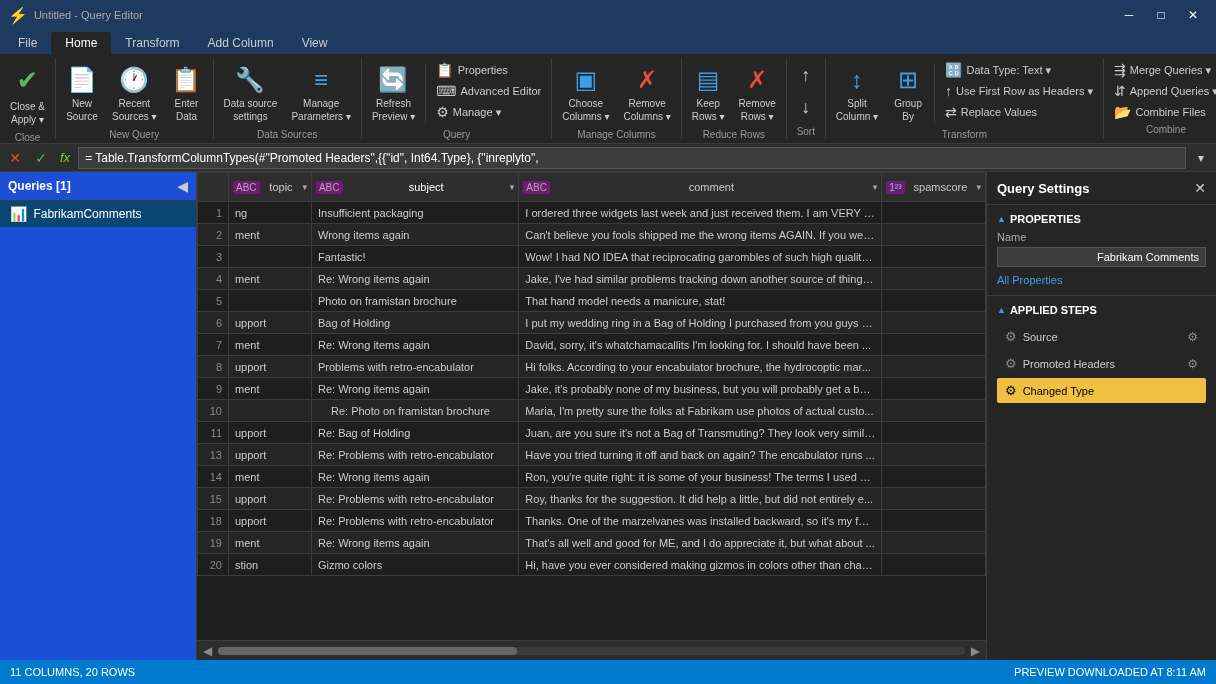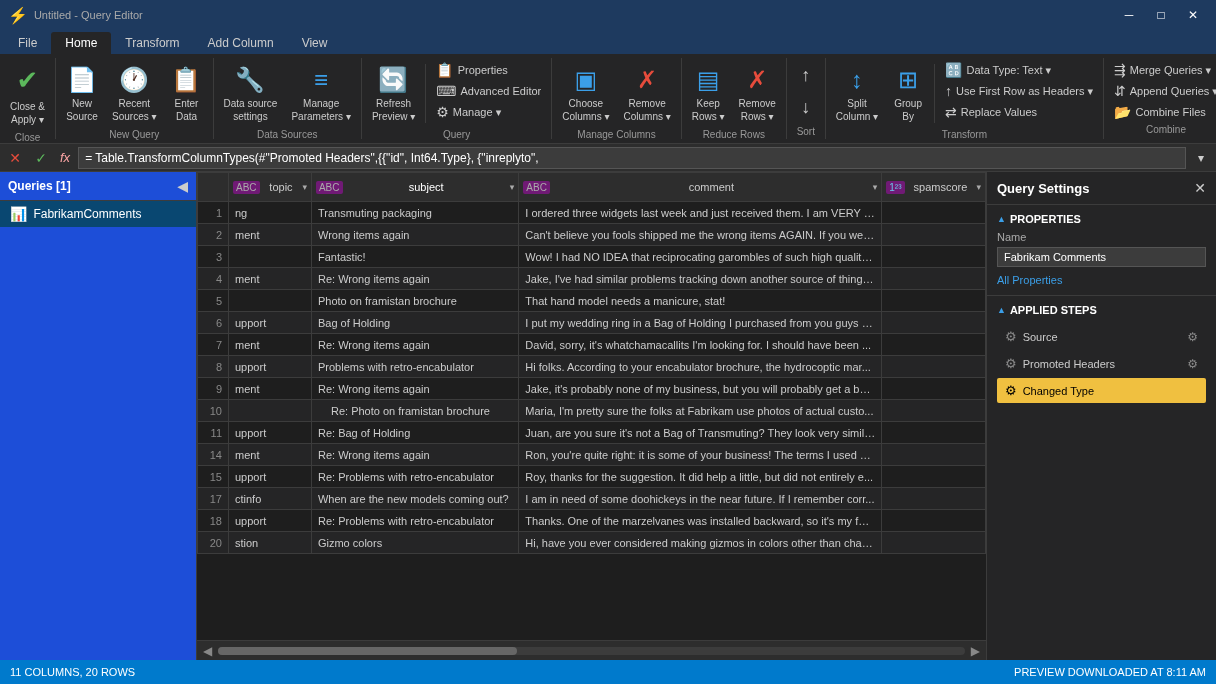--- a/index.html
+++ b/index.html
@@ -283,20 +283,21 @@
     .right-panel-section-title::before { content: '▲'; font-size: 9px; color: #3b9fe8; }
     .right-panel-label { font-size: 11px; color: #aaa; margin-bottom: 4px; }
     .right-panel-input {
       width: 100%;
       background: #3c3c3c;
       border: 1px solid #555;
       color: #fff;
       padding: 3px 6px;
       font-size: 11px;
       outline: none;
+      text-align: right;
     }
     .right-panel-link {
       color: #3b9fe8;
       font-size: 11px;
       cursor: pointer;
       text-decoration: none;
     }
     .applied-steps-title {
       font-size: 11px;
       font-weight: bold;
@@ -549,21 +550,21 @@
         </div>
       </div>
     </div>
     <div class="ribbon-group-label">Combine</div>
   </div>
 </div>
 
 <div class="formula-bar">
   <button class="formula-btn reject">✕</button>
   <button class="formula-btn accept">✓</button>
-  <span style="font-style:italic; color:#fca5a5; padding: 0 4px; font-size:13px;">fx</span>
+  <span style="font-style:italic; color:#84cc16; padding: 0 4px; font-size:13px;">fx</span>
   <input class="formula-input" type="text" value="= Table.TransformColumnTypes(#&quot;Promoted Headers&quot;,{{&quot;id&quot;, Int64.Type}, {&quot;inreplyto&quot;," style="">
   <button class="formula-btn" style="font-size:12px;">▾</button>
 </div>
 
 <div class="main-area">
 
   <div class="sidebar">
     <div class="sidebar-header">
       <span>Queries [1]</span>
       <button class="sidebar-collapse-btn">◀</button>
@@ -609,21 +610,21 @@
                 <span class="col-header-text">spamscore</span>
                 <span class="col-dropdown chevron">▾</span>
               </div>
             </th>
           </tr>
         </thead>
         <tbody id="table-body">
         <tr>
               <td class="row-num">1</td>
               <td>ng</td>
-              <td style="max-width: 200px; overflow: hidden; text-overflow: ellipsis;">Transmuting packaging</td>
+              <td style="max-width: 200px; overflow: hidden; text-overflow: ellipsis;">Insufficient packaging</td>
               <td style="max-width: 350px; overflow: hidden; text-overflow: ellipsis;">I ordered three widgets last week and just received them. I am VERY di...</td>
               <td></td>
             </tr>
             <tr>
               <td class="row-num">2</td>
               <td>ment</td>
               <td style="max-width: 200px; overflow: hidden; text-overflow: ellipsis;">Wrong items again</td>
               <td style="max-width: 350px; overflow: hidden; text-overflow: ellipsis;">Can't believe you fools shipped me the wrong items AGAIN. If you wer...</td>
               <td></td>
             </tr>
@@ -684,45 +685,52 @@
               <td></td>
             </tr>
             <tr>
               <td class="row-num">11</td>
               <td>upport</td>
               <td style="max-width: 200px; overflow: hidden; text-overflow: ellipsis;">Re: Bag of Holding</td>
               <td style="max-width: 350px; overflow: hidden; text-overflow: ellipsis;">Juan, are you sure it's not a Bag of Transmuting? They look very simila...</td>
               <td></td>
             </tr>
             <tr>
+              <td class="row-num">13</td>
+              <td>upport</td>
+              <td style="max-width: 200px; overflow: hidden; text-overflow: ellipsis;">Re: Problems with retro-encabulator</td>
+              <td style="max-width: 350px; overflow: hidden; text-overflow: ellipsis;">Have you tried turning it off and back on again? The encabulator runs ...</td>
+              <td></td>
+            </tr>
+            <tr>
               <td class="row-num">14</td>
               <td>ment</td>
               <td style="max-width: 200px; overflow: hidden; text-overflow: ellipsis;">Re: Wrong items again</td>
               <td style="max-width: 350px; overflow: hidden; text-overflow: ellipsis;">Ron, you're quite right: it is some of your business! The terms I used ar...</td>
               <td></td>
             </tr>
             <tr>
               <td class="row-num">15</td>
               <td>upport</td>
               <td style="max-width: 200px; overflow: hidden; text-overflow: ellipsis;">Re: Problems with retro-encabulator</td>
               <td style="max-width: 350px; overflow: hidden; text-overflow: ellipsis;">Roy, thanks for the suggestion. It did help a little, but did not entirely e...</td>
               <td></td>
             </tr>
             <tr>
-              <td class="row-num">17</td>
-              <td>ctinfo</td>
-              <td style="max-width: 200px; overflow: hidden; text-overflow: ellipsis;">When are the new models coming out?</td>
-              <td style="max-width: 350px; overflow: hidden; text-overflow: ellipsis;">I am in need of some doohickeys in the near future. If I remember corr...</td>
-              <td></td>
-            </tr>
-            <tr>
               <td class="row-num">18</td>
               <td>upport</td>
               <td style="max-width: 200px; overflow: hidden; text-overflow: ellipsis;">Re: Problems with retro-encabulator</td>
               <td style="max-width: 350px; overflow: hidden; text-overflow: ellipsis;">Thanks. One of the marzelvanes was installed backward, so it's my faul...</td>
+              <td></td>
+            </tr>
+            <tr>
+              <td class="row-num">19</td>
+              <td>ment</td>
+              <td style="max-width: 200px; overflow: hidden; text-overflow: ellipsis;">Re: Wrong items again</td>
+              <td style="max-width: 350px; overflow: hidden; text-overflow: ellipsis;">That's all well and good for ME, and I do appreciate it, but what about ...</td>
               <td></td>
             </tr>
             <tr>
               <td class="row-num">20</td>
               <td>stion</td>
               <td style="max-width: 200px; overflow: hidden; text-overflow: ellipsis;">Gizmo colors</td>
               <td style="max-width: 350px; overflow: hidden; text-overflow: ellipsis;">Hi, have you ever considered making gizmos in colors other than chart...</td>
               <td></td>
             </tr>
           </tbody>

